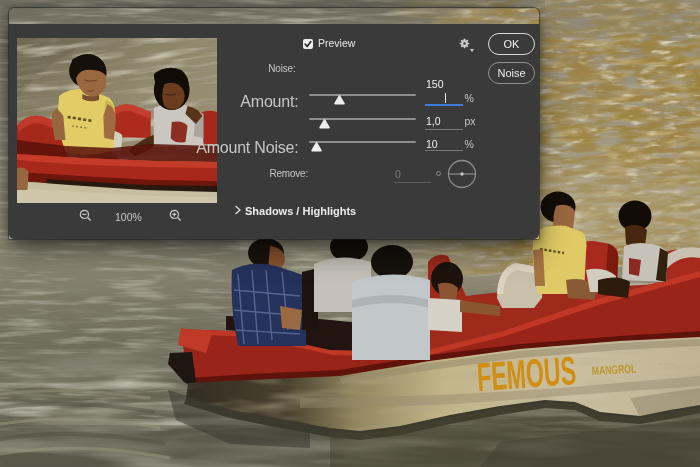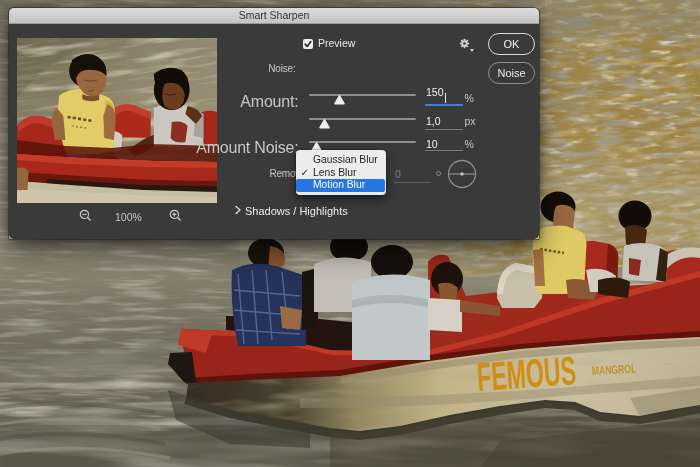--- a/index.html
+++ b/index.html
@@ -55,21 +55,21 @@
   .gline{position:absolute;left:385px;top:157.5px;width:37px;height:1px;background:#5e5e5e;}
   .deg{position:absolute;left:427px;top:146.5px;width:3px;height:3px;border:1px solid #8a8a8a;border-radius:50%;}
   
   .menu{position:absolute;left:286.5px;top:125.8px;width:90.5px;height:45.6px;background:#ececec;
         border-radius:4px;box-shadow:0 4px 10px rgba(0,0,0,.55),0 0 0 .5px rgba(0,0,0,.25);font-size:10.3px;color:#1d1d1d;}
   .mi{position:absolute;left:17.5px;height:13px;line-height:13px;white-space:nowrap;}
   .hi{position:absolute;left:.8px;top:29.4px;width:89px;height:12.4px;background:#2677e2;border-radius:2px;}
   .hi span{position:absolute;left:16.7px;top:0;line-height:12.4px;color:#fff;font-size:10.3px;}
   .chk{position:absolute;left:5px;top:17.5px;font-size:10px;color:#222;}
   
-  .sh{position:absolute;left:222px;top:180.5px;font-size:11px;font-weight:normal;color:#ececec;}
+  .sh{position:absolute;left:222px;top:180.5px;font-size:11px;font-weight:bold;color:#ececec;}
   .sharr{position:absolute;left:224.5px;top:181px;width:8px;height:10px;}
 </style>
 </head>
 <body>
 <div class="scene">
   <svg class="bg" width="700" height="467" viewBox="0 0 700 467">
     <defs>
       <linearGradient id="wbase" x1="0" y1="0" x2="0" y2="1">
         <stop offset="0" stop-color="#6f6b5e"></stop>
         <stop offset="0.28" stop-color="#8a8574"></stop>
@@ -245,23 +245,20 @@
 
     <ellipse cx="635" cy="216" rx="16.5" ry="15.5" fill="#110c06"></ellipse>
     <path d="M625 227 Q638 222 647 230 L645 246 Q634 250 626 244 Z" fill="#47270f"></path>
     <path d="M624 246 Q640 240 660 246 L668 252 L666 282 L622 280 Z" fill="#c6c2ba"></path>
     <path d="M629 258 L641 260 L639 276 L629 274 Z" fill="#8a2a22"></path>
     <path d="M598 280 Q618 274 630 282 L628 298 L598 294 Z" fill="#2c1a0c"></path>
     <path d="M660 248 L668 252 L666 282 L656 280 Z" fill="#33210f"></path>
   </svg>
 
   <div class="dlg">
-    <div class="titlebar">
-        <span>Smart Sharpen</span>
-      </div>
     <div class="body">
 
       <div class="preview">
         <svg width="200" height="165" viewBox="0 0 190 165" preserveAspectRatio="none">
           <defs>
             <linearGradient id="pw" x1="0" y1="0" x2="1" y2="1">
               <stop offset="0" stop-color="#746d55"></stop>
               <stop offset="0.45" stop-color="#90876c"></stop>
               <stop offset="1" stop-color="#a2967a"></stop>
             </linearGradient>
@@ -381,21 +378,21 @@
       <div class="btn ok">OK</div>
       <div class="btn cancel">Noise</div>
 
       <span class="plabel">Noise:</span>
 
       <span class="rlabel" style="top:68.5px">Amount:</span>
       <div class="track" style="top:70px"></div>
       <svg class="thumb" style="left:324.5px;top:71px" width="11" height="10" viewBox="0 0 11 10">
           <path d="M5.5 1 L10 8.6 L1 8.6 Z" fill="#efefef" stroke="#efefef" stroke-width="1.6" stroke-linejoin="round"></path>
         </svg>
-      <span class="val" style="top:62px">150</span>
+      <span class="val" style="top:54px">150</span>
       <div class="caret" style="top:68.5px"></div>
       <div class="ulblue" style="top:80.3px"></div>
       <span class="unit" style="top:67.5px">%</span>
 
       <div class="track" style="top:94.3px"></div>
       <svg class="thumb" style="left:310px;top:94.5px" width="11" height="10" viewBox="0 0 11 10">
           <path d="M5.5 1 L10 8.6 L1 8.6 Z" fill="#efefef" stroke="#efefef" stroke-width="1.6" stroke-linejoin="round"></path>
         </svg>
       <span class="val" style="top:91.3px">1,0</span>
       <div class="uline" style="top:104.5px"></div>
@@ -413,28 +410,20 @@
       <span class="remlabel">Remove:</span>
       <span class="gray0">0</span>
       <div class="gline"></div>
       <div class="deg"></div>
       <svg style="position:absolute;left:437.7px;top:134.6px" width="30" height="30" viewBox="0 0 30 30">
         <circle cx="15" cy="15" r="13.5" fill="none" stroke="#8c8c8c" stroke-width="1.3"></circle>
         <line x1="1.5" y1="15" x2="28.5" y2="15" stroke="#8c8c8c" stroke-width="1.2"></line>
         <circle cx="15" cy="15" r="1.7" fill="#c0c0c0"></circle>
       </svg>
 
-      <div class="menu">
-        <span class="mi" style="top:3.5px">Gaussian Blur</span>
-        <span class="chk">✓</span>
-        <span class="mi" style="top:16.5px">Lens Blur</span>
-        <div class="hi">
-            <span>Motion Blur</span>
-          </div>
-      </div>
 
       <svg class="sharr" width="8" height="10" viewBox="0 0 8 10">
           <path d="M2 1.5 L6 5 L2 8.5" fill="none" stroke="#d8d8d8" stroke-width="1.5" stroke-linecap="round" stroke-linejoin="round"></path>
         </svg>
       <span class="sh" style="left:236px">Shadows / Highlights</span>
     </div>
   </div>
 </div>
 
 </body></html>

